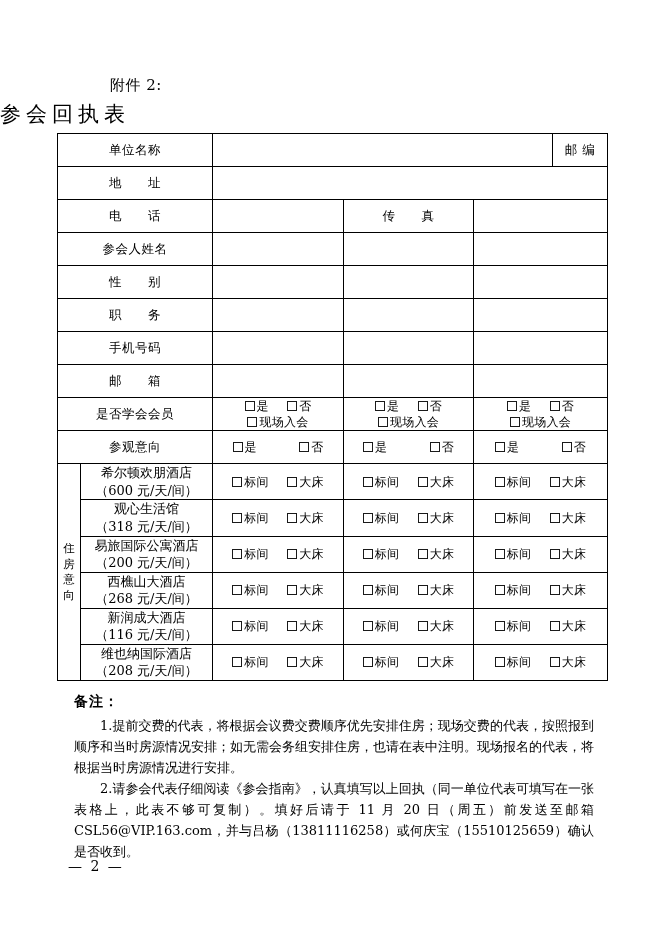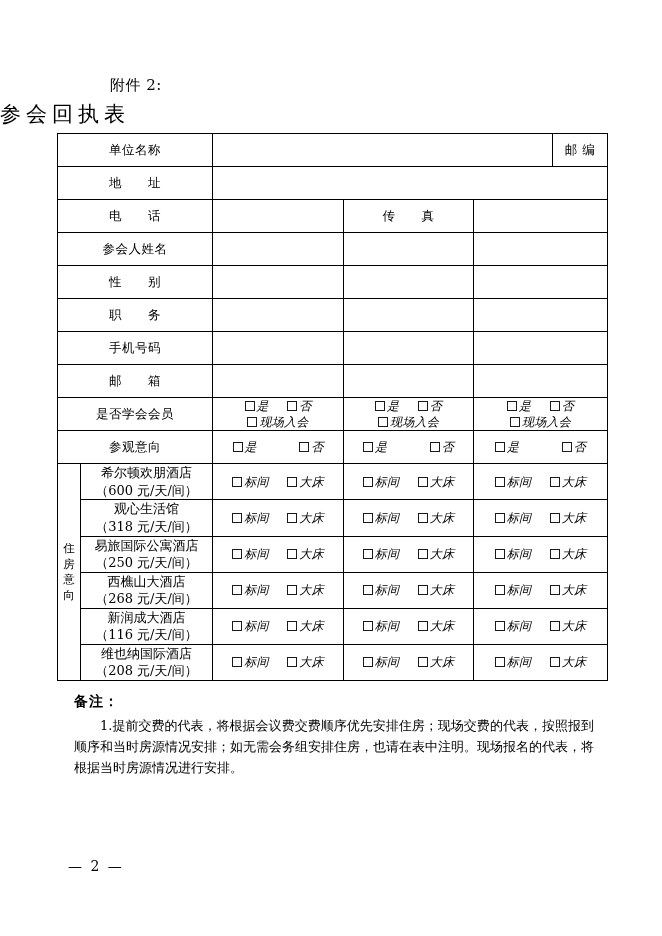--- a/index.html
+++ b/index.html
@@ -68,21 +68,20 @@
 
   
   .cbcell {
     font-size: 12px;
     letter-spacing: 0.3px;
     padding: 2px 0;
   }
   .cbrow {
     display: block;
     white-space: nowrap;
-    font-style: italic;
   }
   .cb {
     display: inline-block;
     width: 8px;
     height: 8px;
     border: 1px solid #1a1a1a;
     margin-right: 2px;
     vertical-align: -1px;
     background: #fff;
   }
@@ -332,21 +331,21 @@
             <span class="cb"></span><span>标间</span>
             <span class="gap-sm"></span>
             <span class="cb"></span><span>大床</span>
           </span>
         </td>
       </tr>
 
       <tr>
         <td class="hotel">
           <span class="hname">易旅国际公寓酒店</span>
-          <span class="hprice">（250 元/天/间）</span>
+          <span class="hprice">（200 元/天/间）</span>
         </td>
         <td class="cbcell">
           <span class="cbrow">
             <span class="cb"></span><span>标间</span>
             <span class="gap-sm"></span>
             <span class="cb"></span><span>大床</span>
           </span>
         </td>
         <td class="cbcell">
           <span class="cbrow">
@@ -447,17 +446,18 @@
           </span>
         </td>
       </tr>
 
     </tbody>
   </table>
 
   <div class="notes">
     <div class="nh">备注：</div>
     <p>1.提前交费的代表，将根据会议费交费顺序优先安排住房；现场交费的代表，按照报到顺序和当时房源情况安排；如无需会务组安排住房，也请在表中注明。现场报名的代表，将根据当时房源情况进行安排。</p>
+    <p>2.请参会代表仔细阅读《参会指南》，认真填写以上回执（同一单位代表可填写在一张表格上，此表不够可复制）。填好后请于 11 月 20 日（周五）前发送至邮箱 CSL56@VIP.163.com，并与吕杨（13811116258）或何庆宝（15510125659）确认是否收到。</p>
   </div>
 
   <div class="pagenum">— 2 —</div>
 
 </div>
 
 </body></html>

